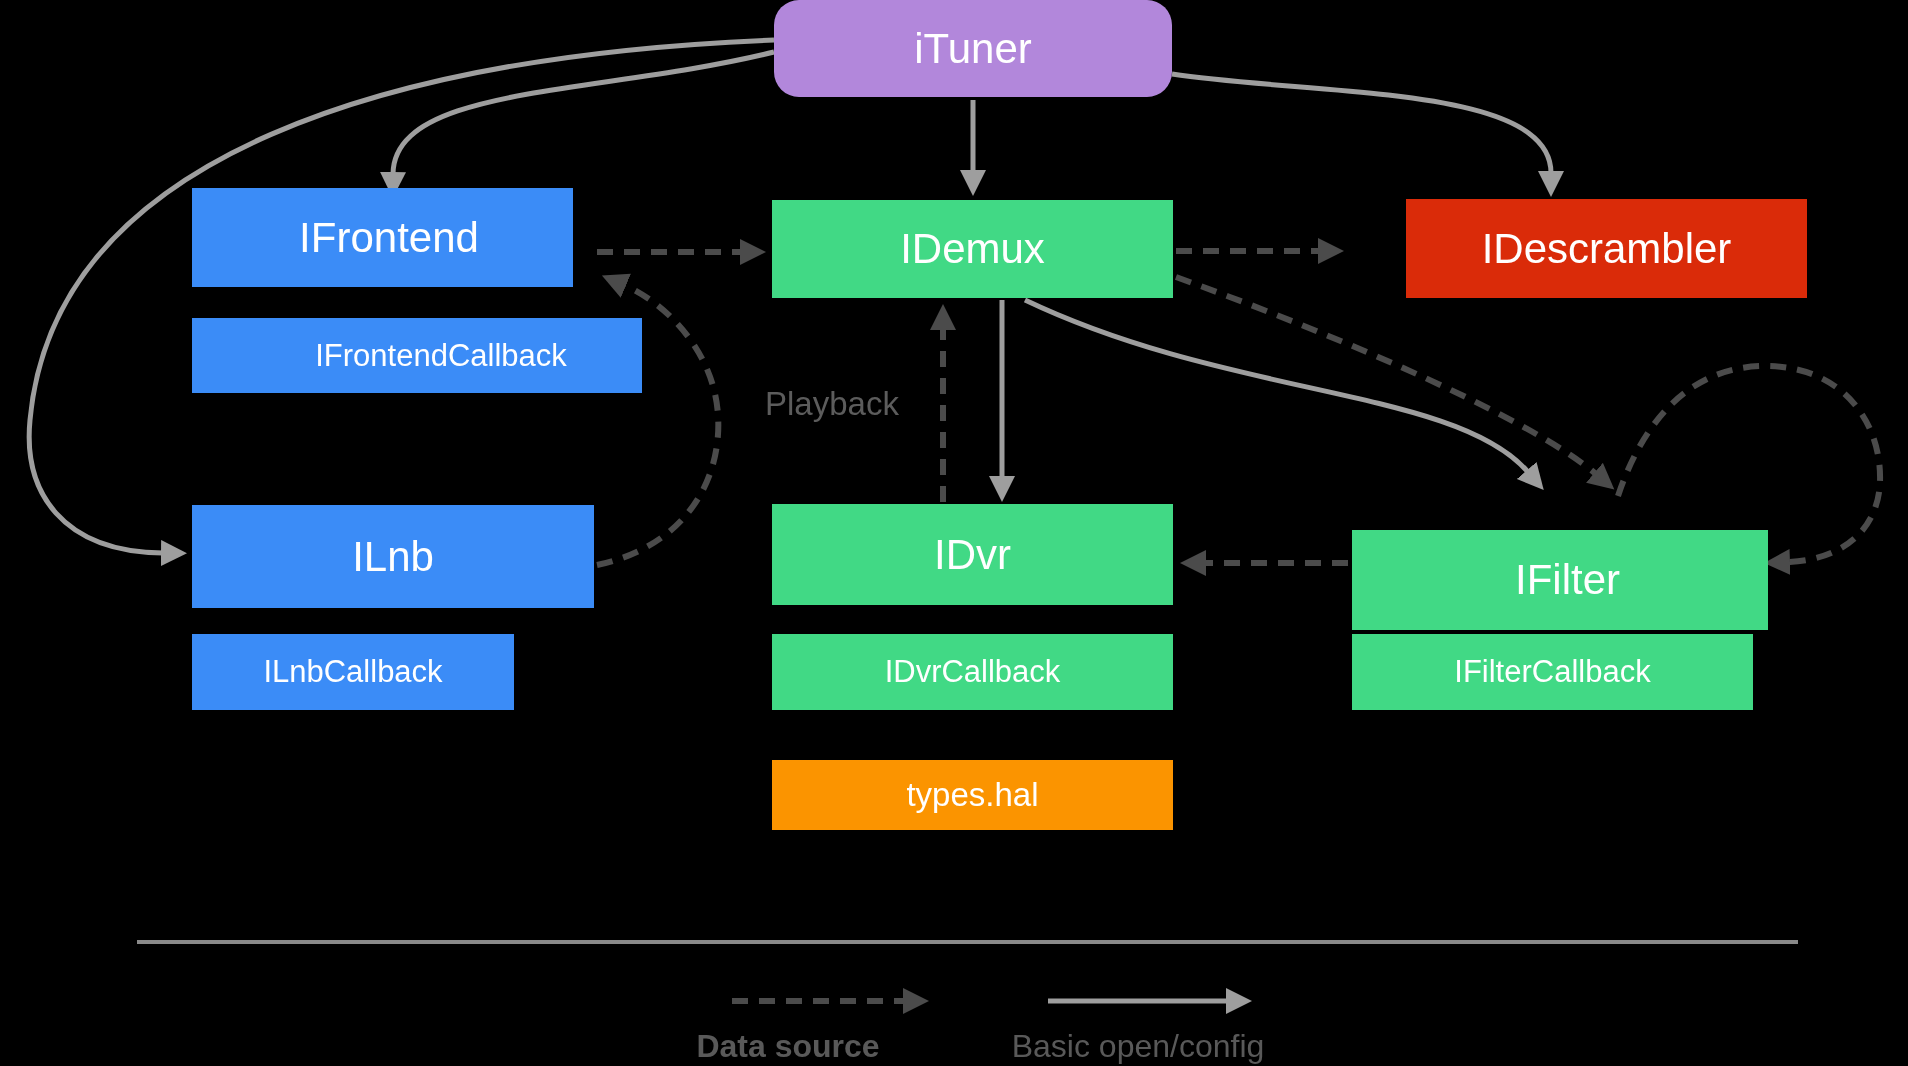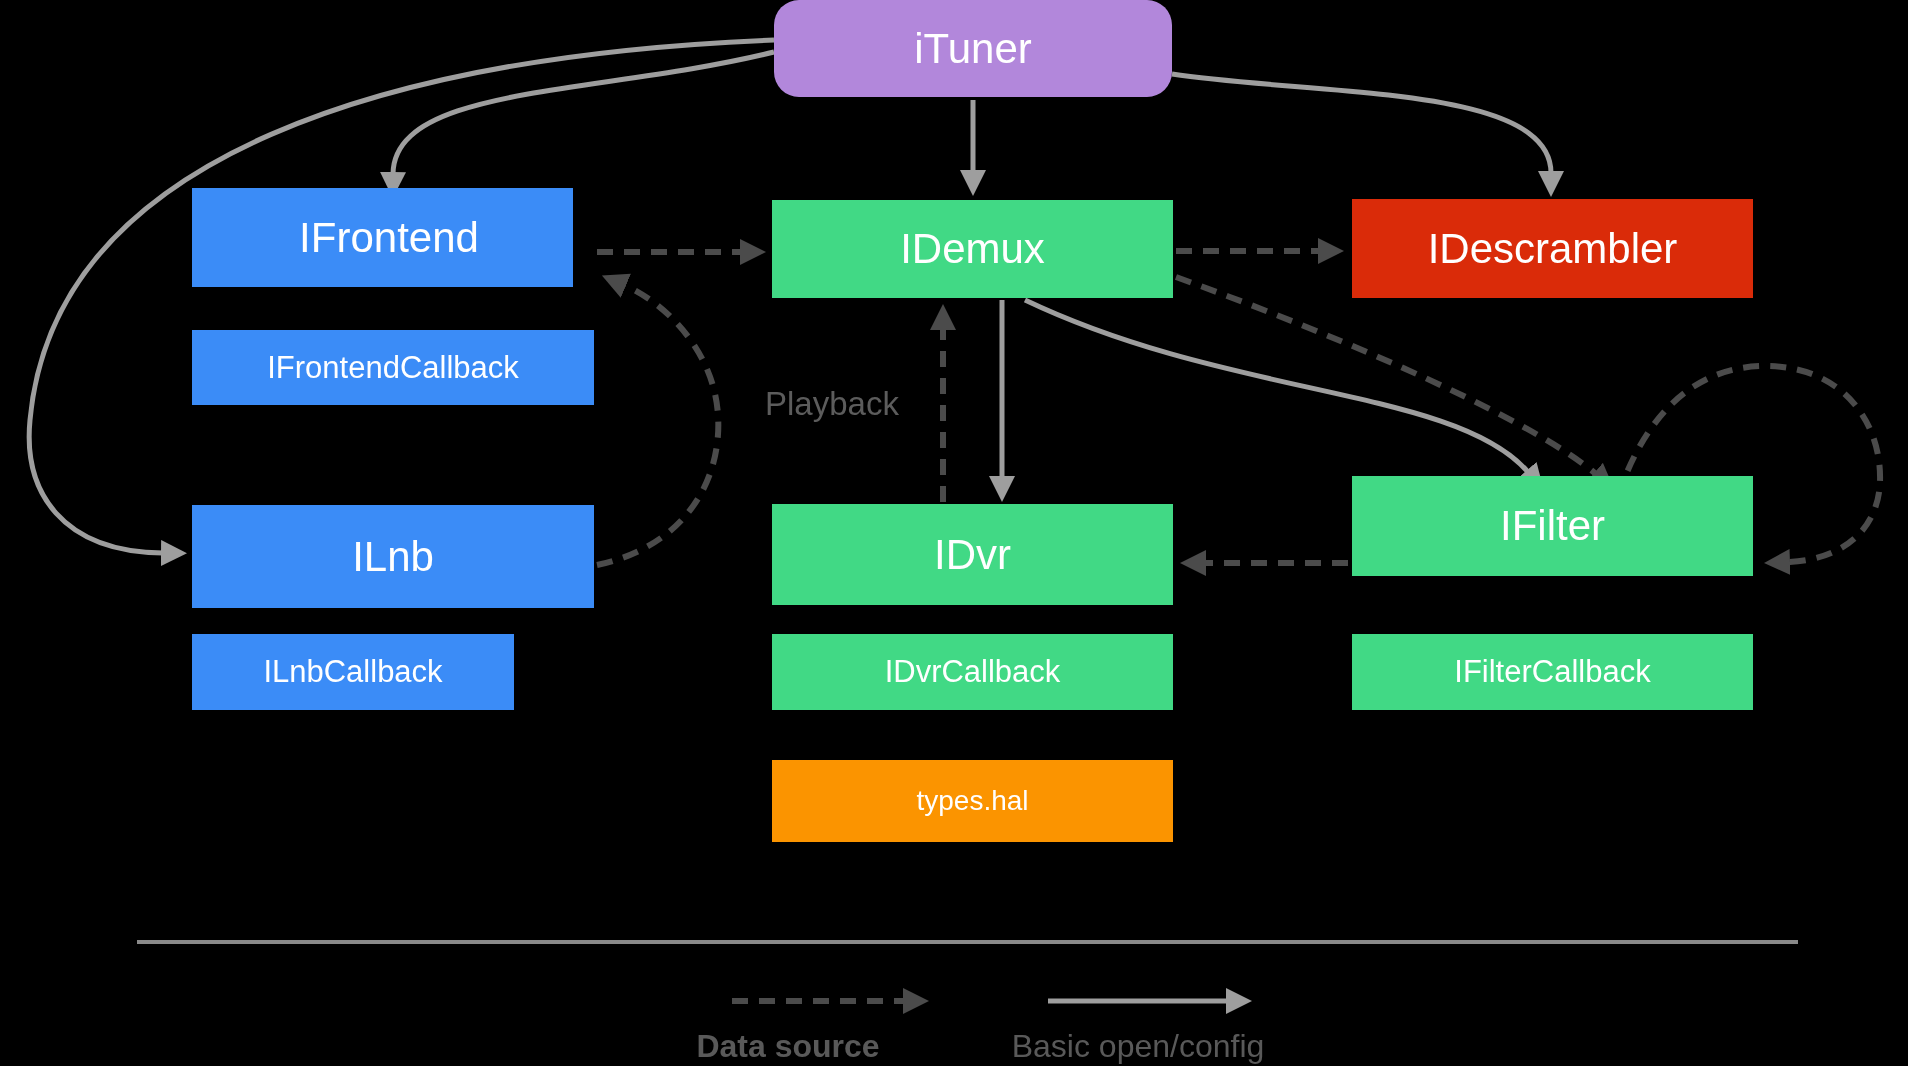--- a/index.html
+++ b/index.html
@@ -11,29 +11,29 @@
   .node.big{font-size:42px;}
   .node.small{font-size:31px;}
   .purple{background:#b287db;}
   .blue{background:#3b8cf7;}
   .green{background:#41d985;}
   .red{background:#da2b09;}
   .orange{background:#fb9400;}
   #n-ituner{left:774px;top:0;width:398px;height:97px;border-radius:25px;}
   #n-ifrontend{left:192px;top:188px;width:368px;height:99px;padding-left:13px;}
   #n-idemux{left:772px;top:200px;width:401px;height:98px;}
-  #n-idescrambler{left:1352px;top:199px;width:401px;height:99px;}
-  #n-ifrontend-callback{left:192px;top:330px;width:402px;height:75px;}
+  #n-idescrambler{left:1406px;top:199px;width:401px;height:99px;}
+  #n-ifrontend-callback{left:192px;top:318px;width:402px;height:75px;padding-left:48px;}
   #n-ilnb{left:192px;top:505px;width:402px;height:103px;}
   #n-idvr{left:772px;top:504px;width:401px;height:101px;}
-  #n-ifilter{left:1352px;top:476px;width:401px;height:100px;}
+  #n-ifilter{left:1352px;top:530px;width:401px;height:100px;padding-left:15px;}
   #n-ilnb-callback{left:192px;top:634px;width:322px;height:76px;}
   #n-idvr-callback{left:772px;top:634px;width:401px;height:76px;}
   #n-ifilter-callback{left:1352px;top:634px;width:401px;height:76px;}
-  #n-types-hal{left:772px;top:760px;width:401px;height:82px;font-size:28px;}
+  #n-types-hal{left:772px;top:760px;width:401px;height:70px;font-size:33px;}
   .playback-label{position:absolute;left:765px;top:385px;font-size:33px;color:#5c5c5c;}
   .legend-label{position:absolute;top:1028px;font-size:32px;color:#595959;transform:translateX(-50%);}
   #legend-data-source{left:788px;font-weight:bold;}
   #legend-basic-open{left:1138px;}
 </style>
 </head>
 <body>
 
 <div class="stage">
 

